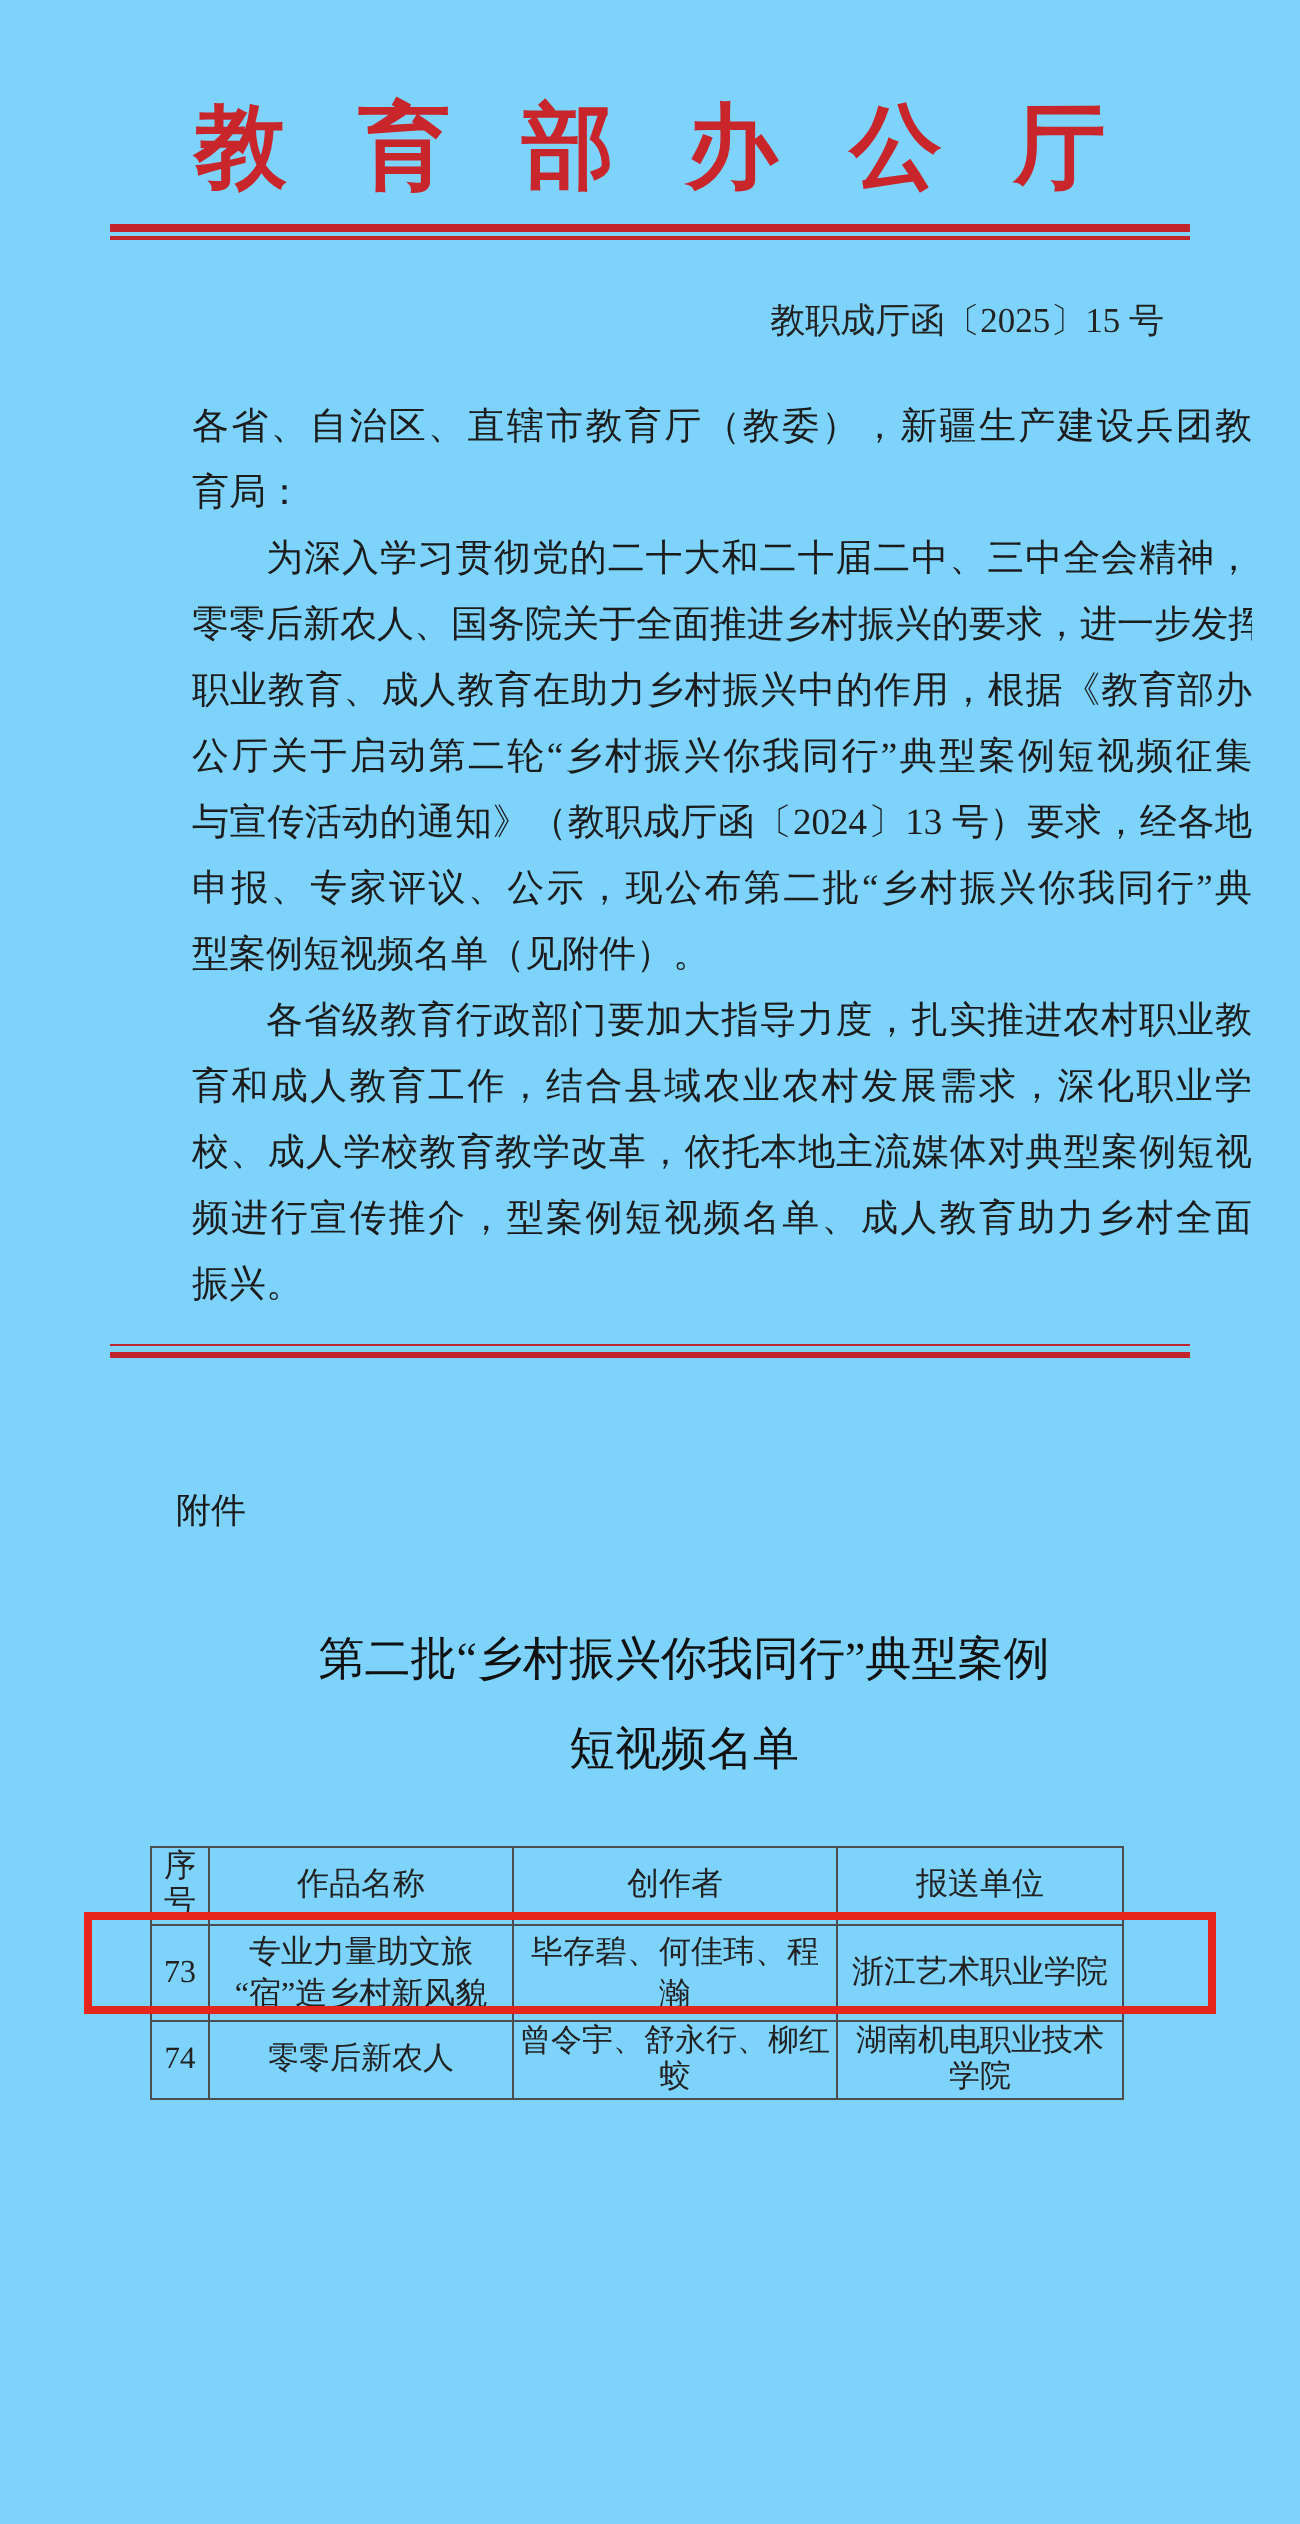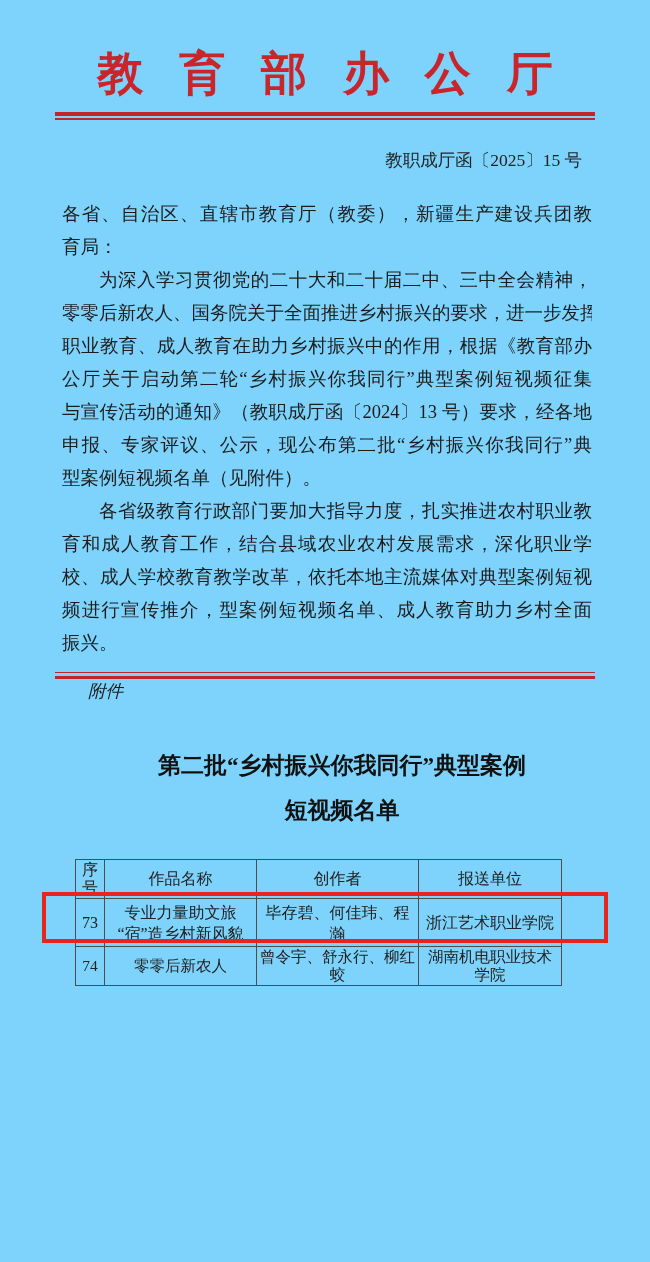--- a/index.html
+++ b/index.html
@@ -40,46 +40,46 @@
 
   .notice-title {
     margin-top:52px;
     text-align:center;
     font-size:23px;
     line-height:43px;
     font-weight:bold;
     color:#111;
   }
 
-  .doc-body { margin-top:26px; margin-left:62px; width:530px; }
+  .doc-body { margin-top:26px; margin-left:96px; width:530px; }
   .bodyline {
     font-size:18.5px;
     line-height:33px;
     color:#1c1c1c;
     white-space:nowrap;
     overflow:hidden;
     text-align:justify;
     text-align-last:justify;
   }
   .bodyline.end { text-align-last:left; }
   .bodyline.indent { padding-left:37px; }
 
   .attachment-label {
+    margin-top:64px;
     margin-left:88px;
     font-size:17.5px;
     line-height:24px;
-    font-style:italic;
   }
 
   .attach-title {
     margin-top:40px;
     text-align:center;
     font-size:23px;
     line-height:45px;
-    font-weight:bold;
+    font-weight:normal;
     color:#111;
     padding-left:34px;
   }
 
   .table-wrap { margin-top:26px; margin-left:75px; width:486px; position:relative; }
   table.roster { border-collapse:collapse; width:486px; table-layout:fixed; }
   table.roster td, table.roster th {
     border:1.2px solid #4d4d4d;
     text-align:center;
     vertical-align:middle;

